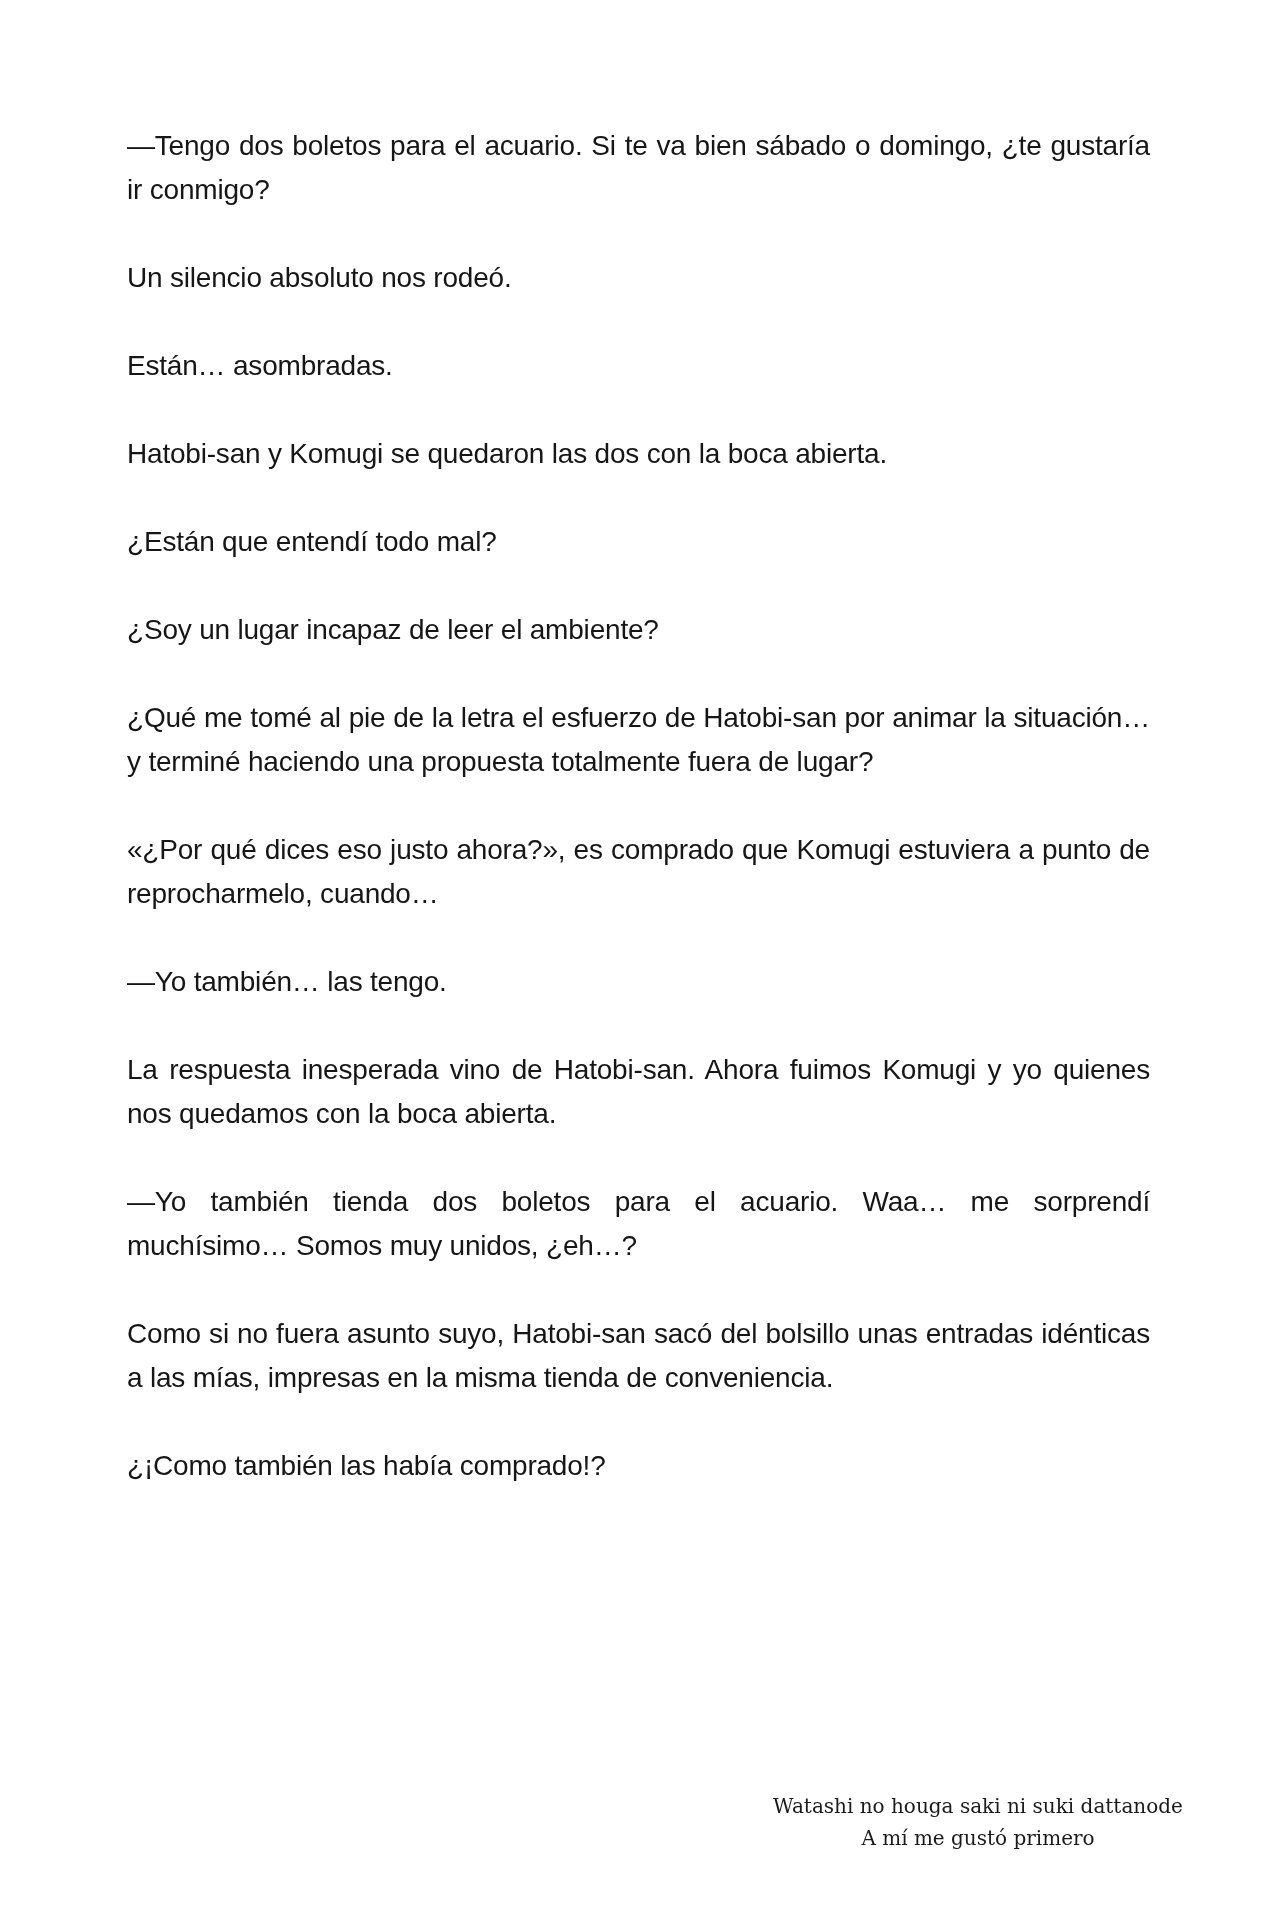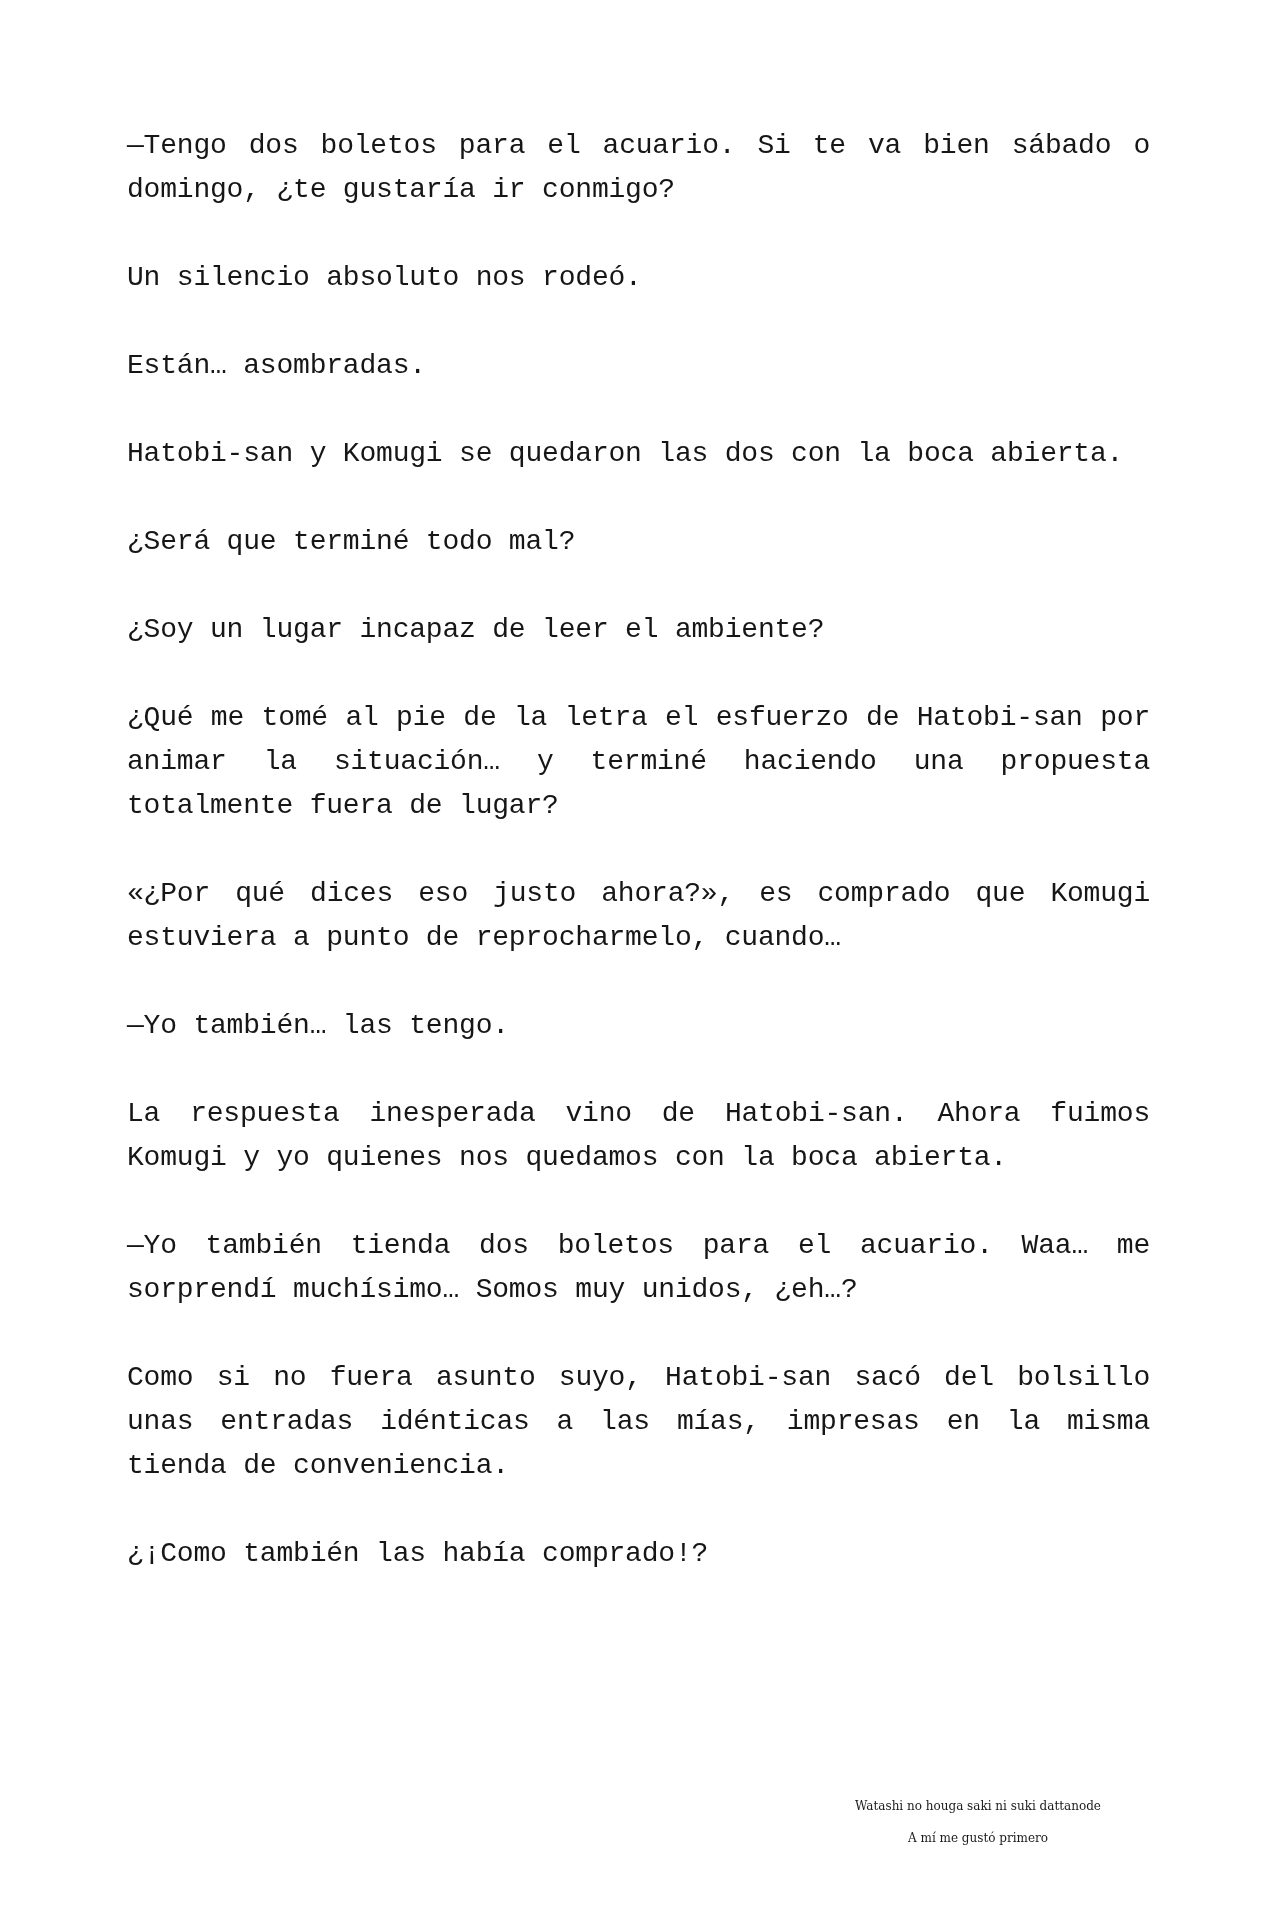--- a/index.html
+++ b/index.html
@@ -14,54 +14,54 @@
       position: absolute;
       left: 0; top: 0;
       width: 1280px; height: 1920px;
       background: #ffffff;
     }
     .body-text {
       position: absolute;
       left: 127px;
       top: 124px;
       width: 1023px;
-      font-family: Liberation Mono, monospace;
+      font-family: Liberation Sans, sans-serif;
       font-size: 28px;
       line-height: 44px;
       color: #161616;
       letter-spacing: -0.2px;
     }
     .body-text p {
       margin: 0 0 44px 0;
       text-align: justify;
       text-align-last: left;
     }
     .footer {
       position: absolute;
       left: 740px;
       top: 1790px;
       width: 476px;
       text-align: center;
       font-family: "DejaVu Serif", serif;
-      font-size: 12px;
+      font-size: 20px;
       line-height: 32px;
       color: #1a1a1a;
     }
     .footer div { white-space: nowrap; }
   </style>
 </head>
 <body>
 
 <div class="page">
   <div class="body-text">
     <p>—Tengo dos boletos para el acuario. Si te va bien sábado o domingo, ¿te gustaría ir conmigo?</p>
     <p>Un silencio absoluto nos rodeó.</p>
     <p>Están… asombradas.</p>
     <p>Hatobi-san y Komugi se quedaron las dos con la boca abierta.</p>
-    <p>¿Será que terminé todo mal?</p>
+    <p>¿Están que entendí todo mal?</p>
     <p>¿Soy un lugar incapaz de leer el ambiente?</p>
     <p>¿Qué me tomé al pie de la letra el esfuerzo de Hatobi-san por animar la situación… y terminé haciendo una propuesta totalmente fuera de lugar?</p>
     <p>«¿Por qué dices eso justo ahora?», es comprado que Komugi estuviera a punto de reprocharmelo, cuando…</p>
     <p>—Yo también… las tengo.</p>
     <p>La respuesta inesperada vino de Hatobi-san. Ahora fuimos Komugi y yo quienes nos quedamos con la boca abierta.</p>
     <p>—Yo también tienda dos boletos para el acuario. Waa… me sorprendí muchísimo… Somos muy unidos, ¿eh…?</p>
     <p>Como si no fuera asunto suyo, Hatobi-san sacó del bolsillo unas entradas idénticas a las mías, impresas en la misma tienda de conveniencia.</p>
     <p>¿¡Como también las había comprado!?</p>
   </div>
 

